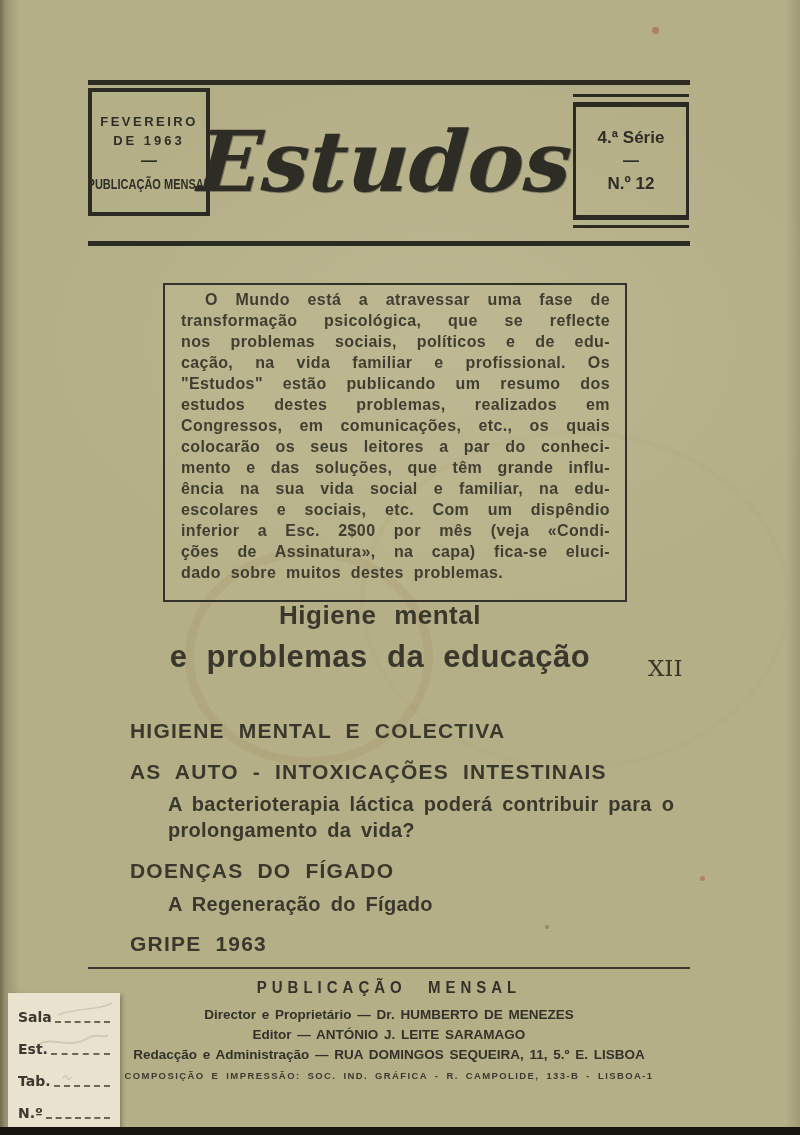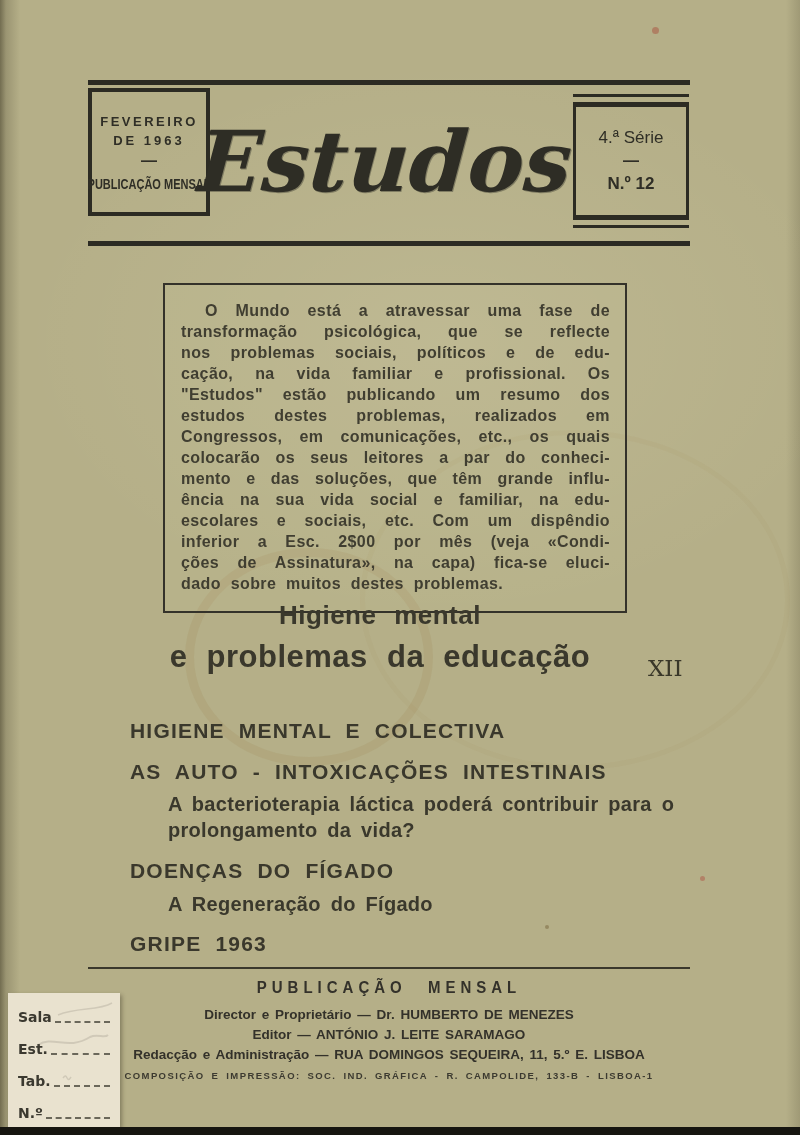--- a/index.html
+++ b/index.html
@@ -40,28 +40,28 @@
     font-size:84px;color:#2e2d25;transform:skewX(-4deg);
     text-shadow:1px 1px 0 rgba(46,45,37,0.4);
   }
   .right-col{position:absolute;left:573px;top:94px;width:116px;}
   .rc-rule{height:3px;background:#2c2b23;}
   .box-right{
     margin-top:5px;margin-bottom:5px;height:108px;
     border:3px solid #2c2b23;border-top-width:5px;border-bottom-width:5px;
     display:flex;flex-direction:column;align-items:center;justify-content:center;
   }
-  .br-l1{font-size:17px;font-weight:normal;color:#2f2e26;}
+  .br-l1{font-size:17px;font-weight:bold;color:#2f2e26;}
   .br-dash{font-weight:bold;font-size:16px;line-height:12px;margin:7px 0;color:#2f2e26;}
   .br-l2{font-size:17px;font-weight:bold;color:#2f2e26;}
 
   
   .notice{
     position:absolute;left:163px;top:283px;width:464px;
-    border:2px solid #34322a;padding:15px 15px 17px 16px;box-sizing:border-box;
+    border:2px solid #34322a;padding:4px 15px 17px 16px;box-sizing:border-box;
     background:rgba(255,250,215,0.04);
   }
   .nline{
     font-size:16px;font-weight:bold;line-height:21px;color:#403e31;
     letter-spacing:0.4px;word-spacing:5px;
     text-align:justify;text-align-last:justify;white-space:normal;
   }
   .nline.first{text-indent:24px;}
   .nline.last{text-align-last:left;}
 

